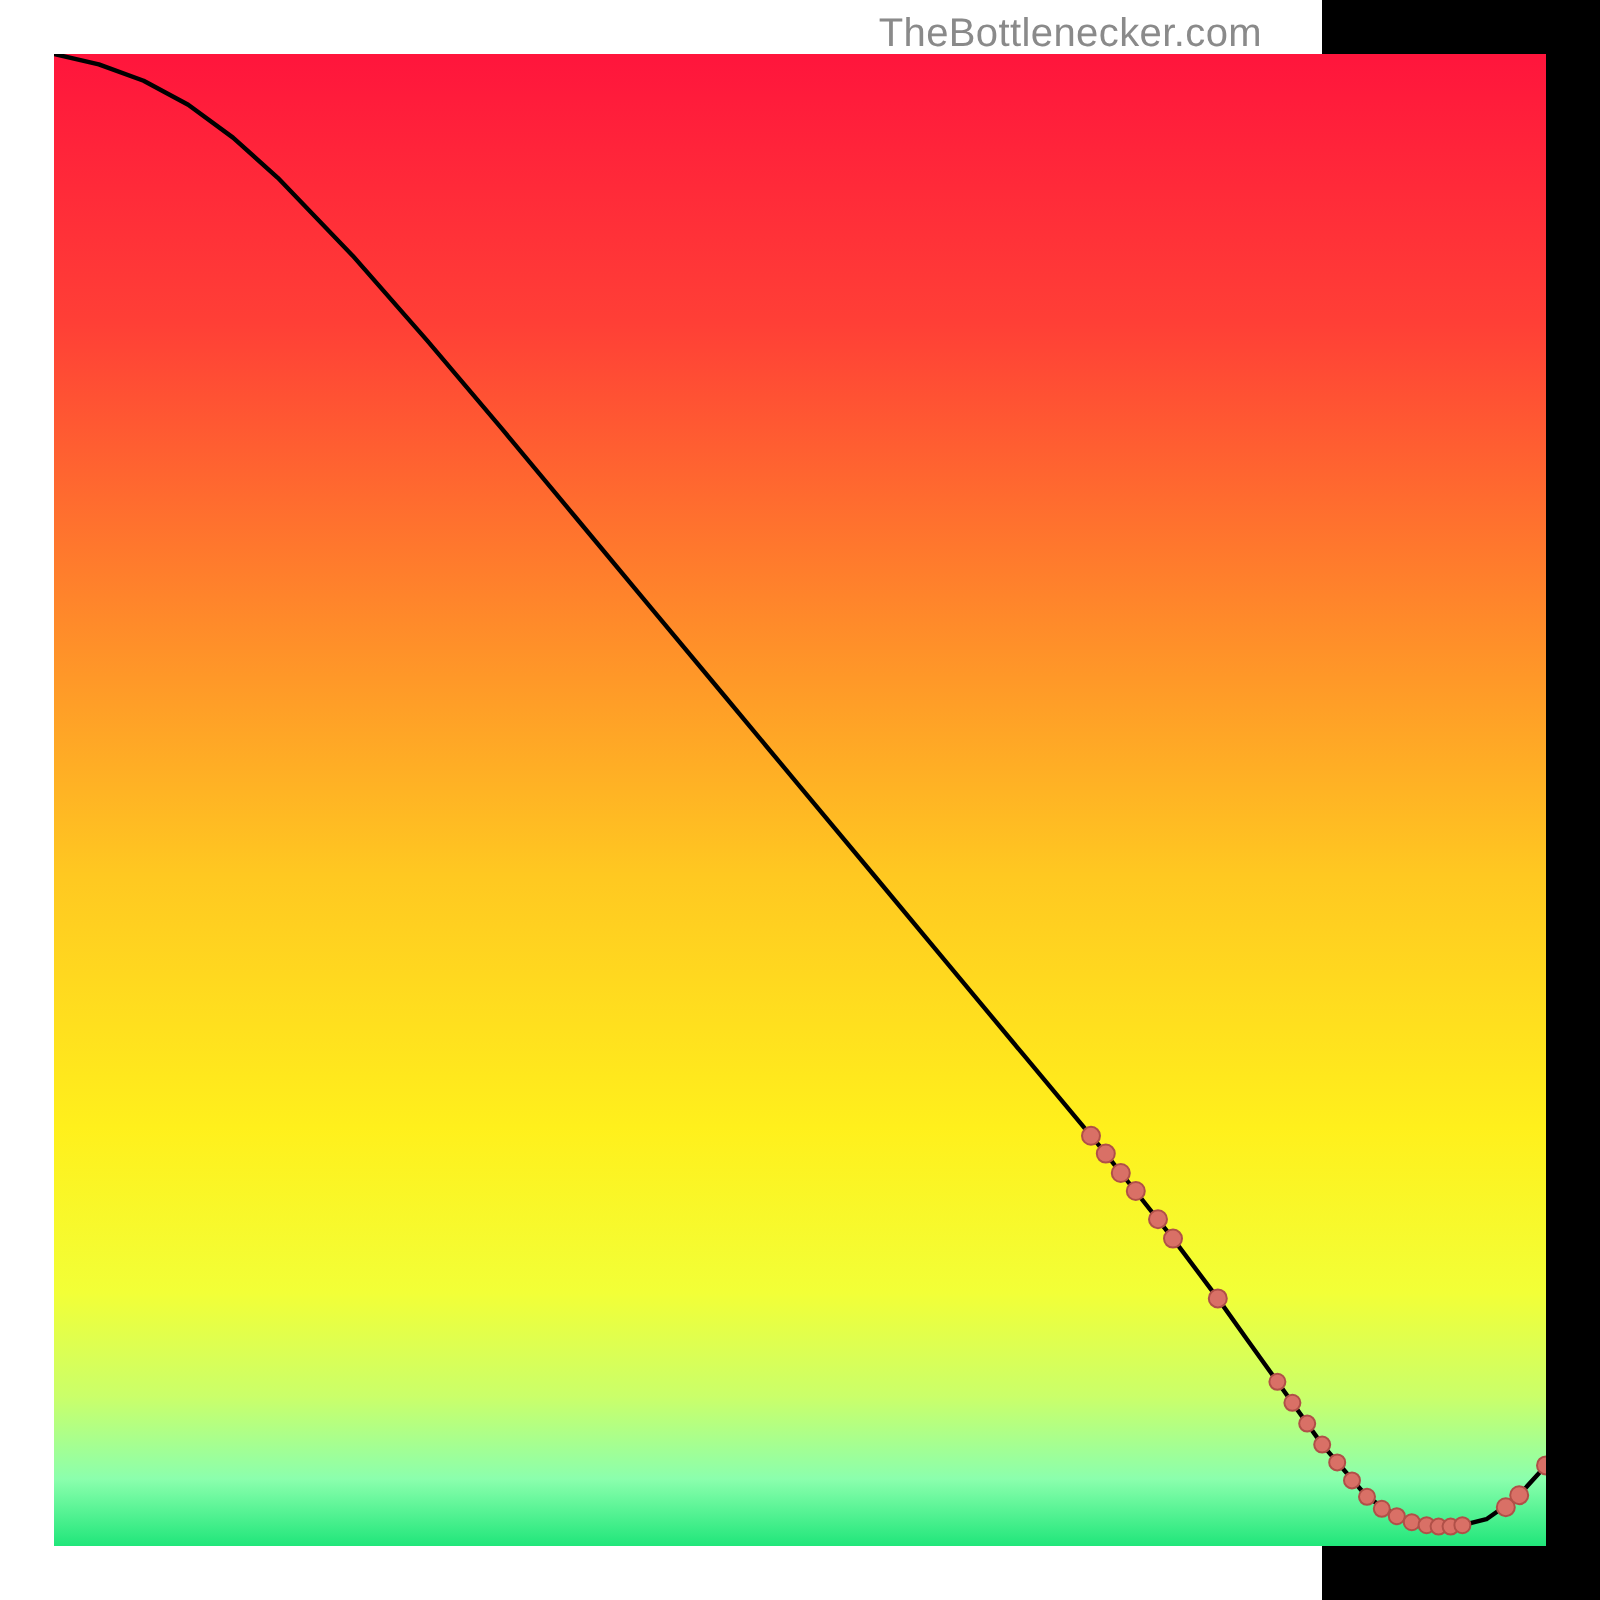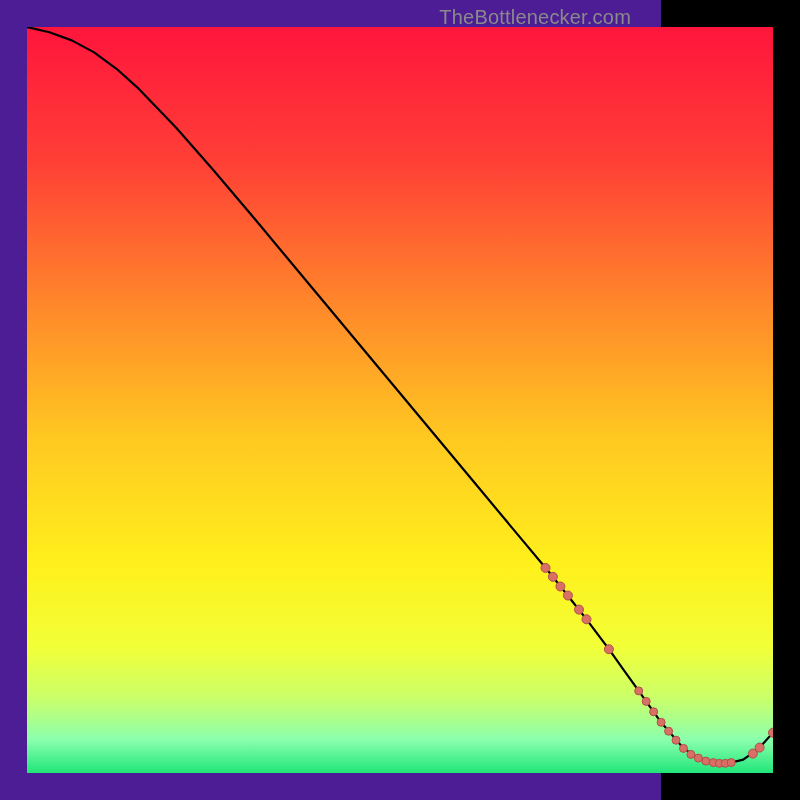--- a/index.html
+++ b/index.html
@@ -1,16 +1,16 @@
 <!DOCTYPE html>
 <html><head>
 <meta charset="utf-8">
 <style>
   html,body{margin:0;padding:0;width:800px;height:800px;background:#000;overflow:hidden;font-family:Arial,Helvetica,sans-serif}
-  .frame{position:absolute;left:0;top:0;width:661px;height:800px;background:#4c1d95}
+  .frame{position:absolute;left:0;top:0;width:661px;height:800px;background:#ffffff}
   .plot{position:absolute;left:27px;top:27px;width:746px;height:746px}
   .watermark{position:absolute;right:30px;top:6px;color:#8a8a8a;font-size:20px;letter-spacing:.2px}
   svg{display:block}
 </style>
 </head>
 <body>
 <div class="frame">
   <div class="watermark">TheBottlenecker.com</div>
   <div class="plot">
     <svg viewBox="0 0 746 746" width="746" height="746">

